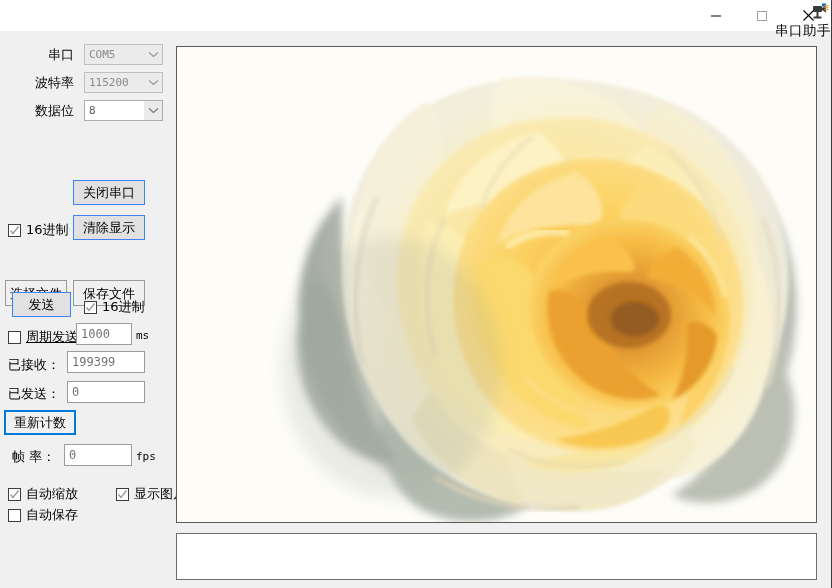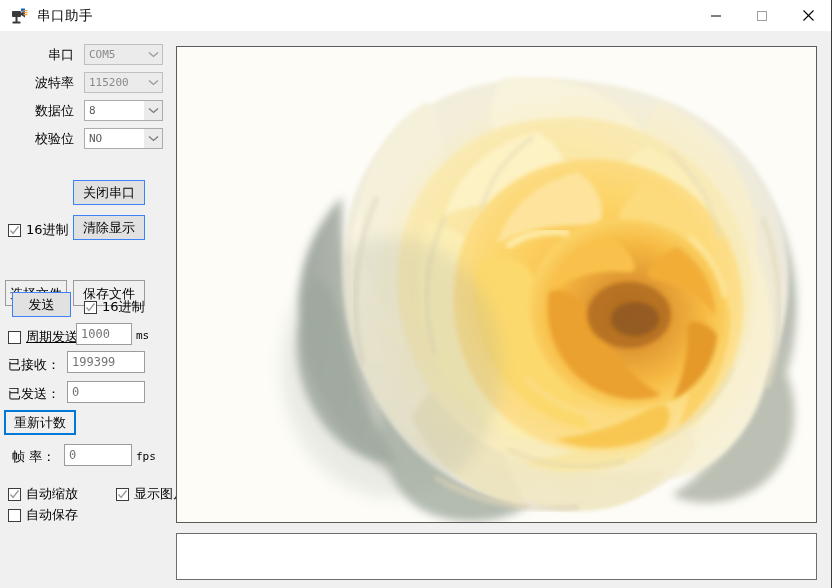--- a/index.html
+++ b/index.html
@@ -24,21 +24,22 @@
     overflow: hidden;
   }
 
   
   .titlebar {
     position: absolute;
     left: 0; top: 0;
     width: 831px; height: 31px;
     background: #ffffff;
     display: flex;
-    align-items: center;
+    align-items: flex-end;
+    flex-direction: column;
   }
   .title-icon {
     width: 22px; height: 22px;
     margin-left: 8px;
     position: relative;
     flex: 0 0 auto;
   }
   .title-text {
     margin-left: 7px;
     font-size: 13.5px;
@@ -286,31 +287,20 @@
       <div class="combo" style="margin-left:10px;">
         <span class="cval">8</span>
         <span class="arrowbox">
           <svg width="11" height="7" viewBox="0 0 11 7">
               <path d="M1 1.5 L5.5 5.5 L10 1.5" fill="none" stroke="#7a7a7a" stroke-width="1.3"></path>
             </svg>
         </span>
       </div>
     </div>
 
-    <div class="row" style="left:20px; top:97px; width:143px; justify-content:flex-end;">
-      <span class="lbl">校验位</span>
-      <div class="combo" style="margin-left:10px;">
-        <span class="cval">NO</span>
-        <span class="arrowbox">
-          <svg width="11" height="7" viewBox="0 0 11 7">
-              <path d="M1 1.5 L5.5 5.5 L10 1.5" fill="none" stroke="#7a7a7a" stroke-width="1.3"></path>
-            </svg>
-        </span>
-      </div>
-    </div>
 
 
     <button class="btn" style="position:absolute; left:73px; top:149px; width:72px; height:25px;">关闭串口</button>
 
     <div class="cb" style="position:absolute; left:8px; top:190px;">
       <span class="box">
         <svg width="11" height="11" viewBox="0 0 11 11">
             <path d="M1.5 5.5 L4 8.5 L9.5 1.5" fill="none" stroke="#9a9a9a" stroke-width="1.4"></path>
           </svg>
       </span>

